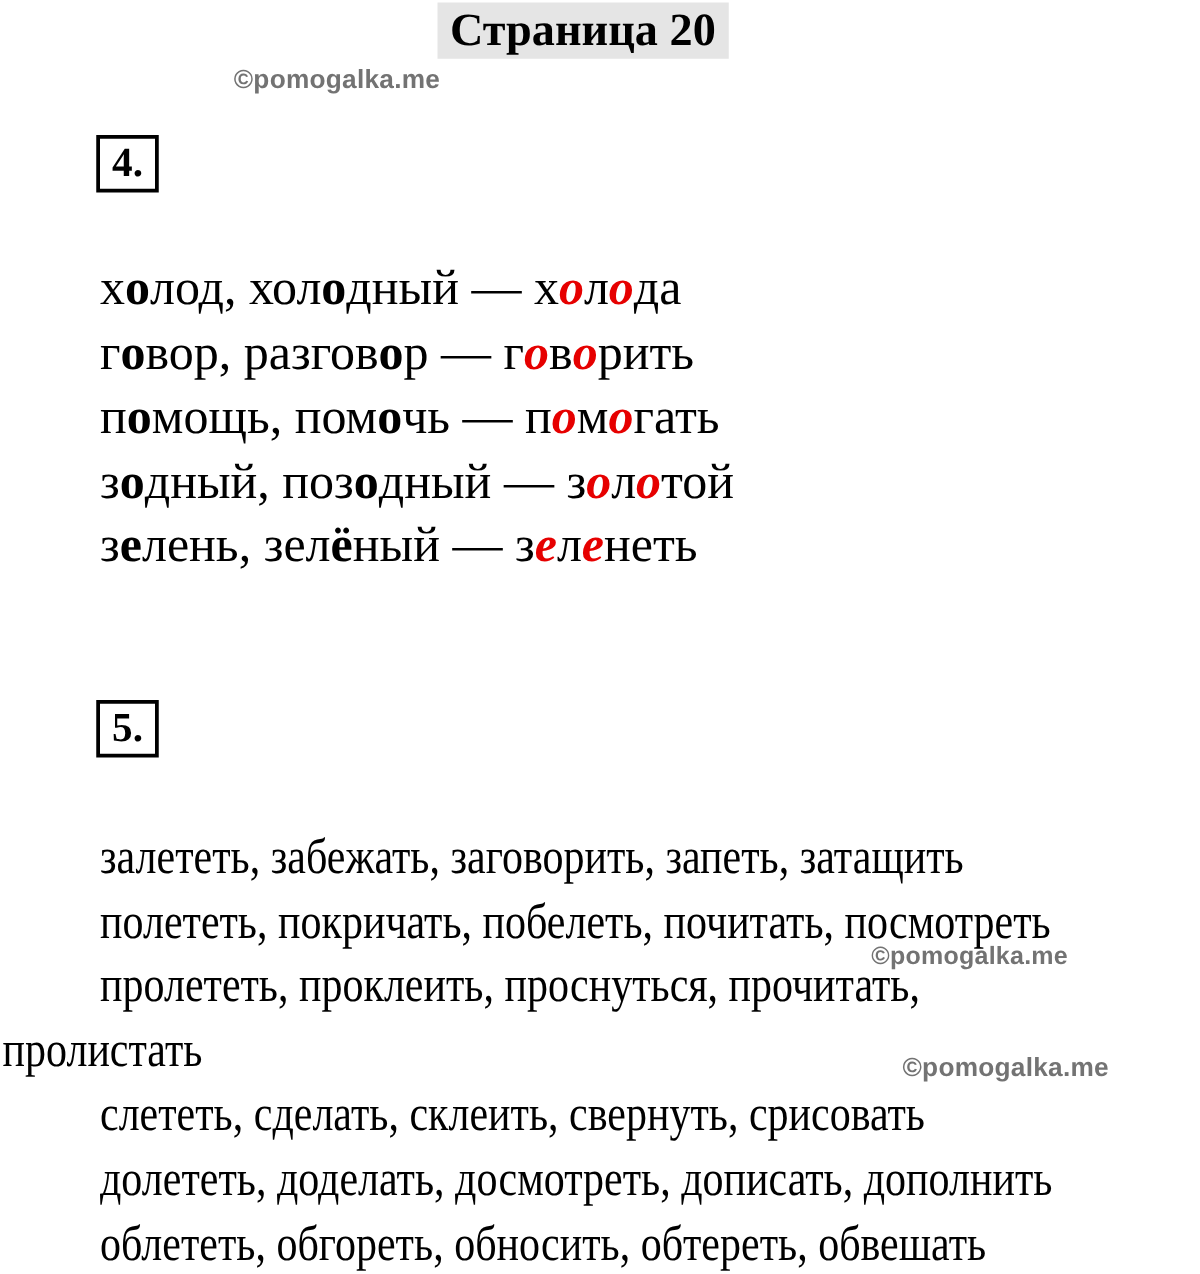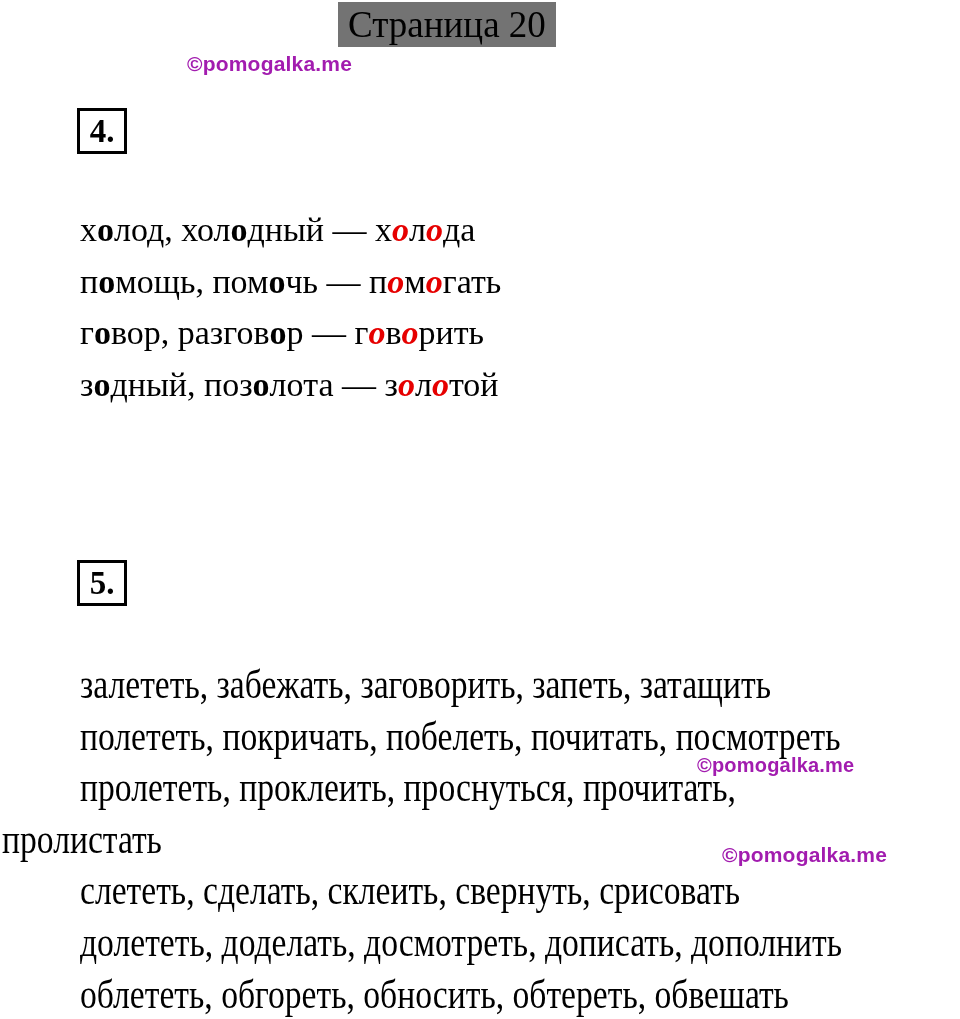--- a/index.html
+++ b/index.html
@@ -6,51 +6,51 @@
   html, body { margin: 0; padding: 0; }
   body {
     width: 960px; height: 1019px;
     background: #ffffff;
     position: relative;
     overflow: hidden;
     font-family: "Liberation Serif", serif;
     color: #000;
   }
   .page-title {
-    position: absolute; left: 338px; top: 2px;
-    background: #737373;
-    font-size: 37px; font-weight: normal; line-height: 43px;
+    position: absolute; left: 350px; top: 2px;
+    background: #e5e5e5;
+    font-size: 37px; font-weight: bold; line-height: 43px;
     padding: 1px 10px;
     white-space: nowrap;
   }
   .watermark {
     position: absolute;
     font-family: "Liberation Sans", sans-serif;
     font-weight: 700;
-    color: #a21caf;
+    color: #737373;
     white-space: nowrap;
     letter-spacing: 0.2px;
   }
   .wm-top    { left: 187px; top: 52px;  font-size: 21px; }
   .wm-mid    { left: 697px; top: 754px; font-size: 20px; }
   .wm-bottom { left: 722px; top: 843px; font-size: 21px; }
   .num-box {
     position: absolute;
     width: 50px; height: 46px;
     border: 3px solid #000;
     display: flex; align-items: center; justify-content: center;
     font-size: 33px; font-weight: bold;
     font-family: "Liberation Serif", serif;
     background: #fff;
   }
   .box-4 { left: 77px; top: 108px; }
   .box-5 { left: 77px; top: 560px; }
   .ex4-list {
     position: absolute; left: 80px; top: 204px;
-    font-size: 34px; line-height: 51.5px;
+    font-size: 40px; line-height: 51.5px;
     white-space: nowrap;
   }
   .ex4-row .n { font-weight: normal; color: #000; }
   .ex4-row .b { font-weight: bold; color: #000; }
   .ex4-row .r { font-weight: bold; font-style: italic; color: #e60000; }
   .ex5-list {
     position: absolute; left: 0; top: 659px;
     font-size: 40px; line-height: 51.6px;
   }
   .ex5-line {
@@ -67,23 +67,24 @@
 <div class="page-title">Страница 20</div>
 
 <div class="watermark wm-top">©pomogalka.me</div>
 
 <div class="num-box box-4">
   <span>4.</span>
 </div>
 
 <div class="ex4-list">
     <div class="ex4-row"><span class="n">х</span><span class="b">о</span><span class="n">лод, хол</span><span class="b">о</span><span class="n">дный — х</span><span class="r">о</span><span class="n">л</span><span class="r">о</span><span class="n">да</span></div>
+    <div class="ex4-row"><span class="n">г</span><span class="b">о</span><span class="n">вор, разгов</span><span class="b">о</span><span class="n">р — г</span><span class="r">о</span><span class="n">в</span><span class="r">о</span><span class="n">рить</span></div>
     <div class="ex4-row"><span class="n">п</span><span class="b">о</span><span class="n">мощь, пом</span><span class="b">о</span><span class="n">чь — п</span><span class="r">о</span><span class="n">м</span><span class="r">о</span><span class="n">гать</span></div>
-    <div class="ex4-row"><span class="n">г</span><span class="b">о</span><span class="n">вор, разгов</span><span class="b">о</span><span class="n">р — г</span><span class="r">о</span><span class="n">в</span><span class="r">о</span><span class="n">рить</span></div>
-    <div class="ex4-row"><span class="n">з</span><span class="b">о</span><span class="n">дный, поз</span><span class="b">о</span><span class="n">лота — з</span><span class="r">о</span><span class="n">л</span><span class="r">о</span><span class="n">той</span></div>
+    <div class="ex4-row"><span class="n">з</span><span class="b">о</span><span class="n">дный, поз</span><span class="b">о</span><span class="n">дный — з</span><span class="r">о</span><span class="n">л</span><span class="r">о</span><span class="n">той</span></div>
+    <div class="ex4-row"><span class="n">з</span><span class="b">е</span><span class="n">лень, зел</span><span class="b">ё</span><span class="n">ный — з</span><span class="r">е</span><span class="n">л</span><span class="r">е</span><span class="n">неть</span></div>
   </div>
 
 <div class="num-box box-5">
   <span>5.</span>
 </div>
 
 <div class="ex5-list">
     <div class="ex5-line">залететь, забежать, заговорить, запеть, затащить</div>
     <div class="ex5-line">полететь, покричать, побелеть, почитать, посмотреть</div>
     <div class="ex5-line">пролететь, проклеить, проснуться, прочитать,</div>

